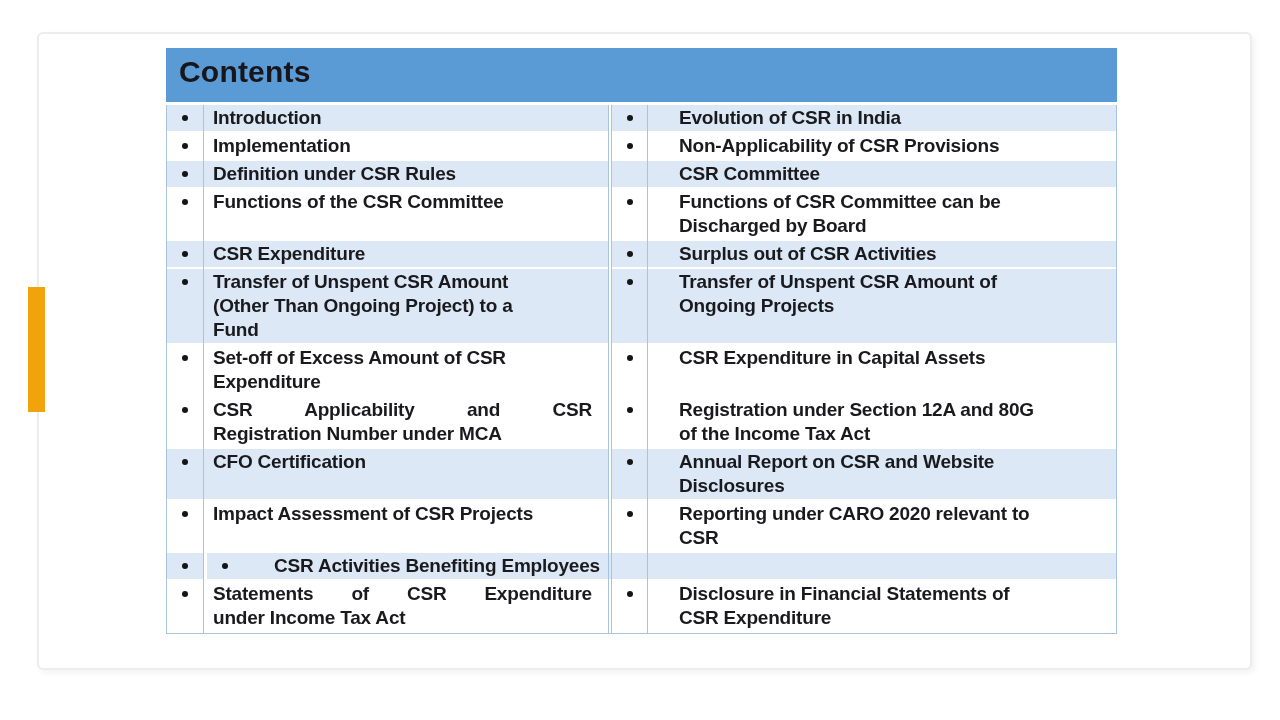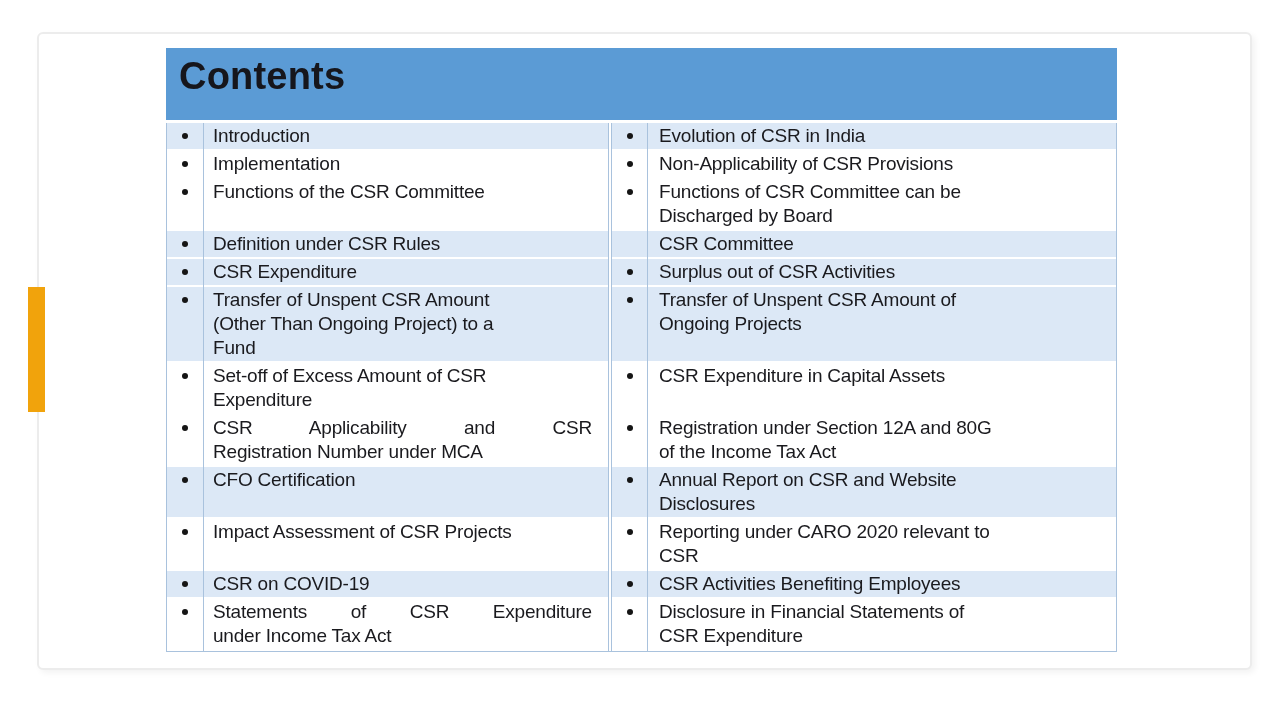--- a/index.html
+++ b/index.html
@@ -11,44 +11,44 @@
     position:absolute;left:37px;top:32px;width:1211px;height:634px;
     background:#ffffff;border:2px solid #ececec;border-radius:6px;
     box-shadow:3px 3px 6px rgba(0,0,0,0.05);
   }
   .accent-bar{
     position:absolute;left:28px;top:287px;width:17px;height:125px;
     background:#F1A30C;z-index:10;
   }
   .toc{position:absolute;left:166px;top:48px;width:951px;z-index:5;}
   .toc-header{
-    background:#5B9BD5;height:72px;box-sizing:border-box;
-    padding:7px 0 0 13px;font-size:38px;font-weight:bold;color:#16161c;
+    background:#5B9BD5;height:54px;box-sizing:border-box;
+    padding:7px 0 0 13px;font-size:30px;font-weight:bold;color:#16161c;
     letter-spacing:0.2px;
   }
   .rows{position:relative;margin-top:3px;border-bottom:1px solid #a9c2dd;}
   .vline{position:absolute;top:0;bottom:0;width:1px;background:#a9c2dd;z-index:6;}
   .vl0{left:0;} .vl1{left:37px;} .vl2{left:442px;} .vl3{left:445px;} .vl4{left:481px;} .vl5{left:950px;}
   .trow{display:flex;min-height:26px;border-bottom:2px solid #ffffff;box-sizing:border-box;}
   .trow:last-child{border-bottom:none;}
   .band{background:#dce8f6;}
   .bcell{flex:0 0 37px;position:relative;}
   .bcell.r{flex:0 0 35px;}
   .gcell{flex:0 0 4px;background:#ffffff;}
   .dot{
     position:absolute;left:50%;top:10px;transform:translateX(-50%);
     width:6px;height:6px;border-radius:50%;background:#151515;
   }
   .tcell{
     box-sizing:border-box;padding:1px 16px 1px 10px;
-    font-size:19px;font-weight:normal;color:#1a1a1e;line-height:24px;
+    font-size:19px;font-weight:bold;color:#1a1a1e;line-height:24px;
     white-space:pre-line;letter-spacing:-0.2px;
   }
   .tcell.lt{flex:0 0 405px;}
-  .tcell.rt{flex:0 0 470px;padding-left:12px;}
+  .tcell.rt{flex:0 0 470px;padding-left:12px;margin-left:20px;}
   .jcell{white-space:normal;}
   .jline{text-align:justify;text-align-last:justify;}
 </style>
 </head>
 <body>
 
 <div class="slide-frame"></div>
 <div class="accent-bar"></div>
 
 <div class="toc">
@@ -72,41 +72,41 @@
           <span class="dot"></span>
         </div>
       <div class="tcell lt">Implementation</div>
       <div class="gcell"></div>
       <div class="bcell r">
           <span class="dot"></span>
         </div>
       <div class="tcell rt">Non-Applicability of CSR Provisions</div>
     </div>
 
+    <div class="trow band">
+      <div class="bcell">
+          <span class="dot"></span>
+        </div>
+      <div class="tcell lt">Definition under CSR Rules</div>
+      <div class="gcell"></div>
+      <div class="bcell r"></div>
+      <div class="tcell rt">CSR Committee</div>
+    </div>
+
     <div class="trow">
       <div class="bcell">
           <span class="dot"></span>
         </div>
       <div class="tcell lt">Functions of the CSR Committee</div>
       <div class="gcell"></div>
       <div class="bcell r">
           <span class="dot"></span>
         </div>
       <div class="tcell rt">Functions of CSR Committee can be
 Discharged by Board</div>
-    </div>
-
-    <div class="trow band">
-      <div class="bcell">
-          <span class="dot"></span>
-        </div>
-      <div class="tcell lt">Definition under CSR Rules</div>
-      <div class="gcell"></div>
-      <div class="bcell r"></div>
-      <div class="tcell rt">CSR Committee</div>
     </div>
 
     <div class="trow band">
       <div class="bcell">
           <span class="dot"></span>
         </div>
       <div class="tcell lt">CSR Expenditure</div>
       <div class="gcell"></div>
       <div class="bcell r">
           <span class="dot"></span>
@@ -181,21 +181,20 @@
           <span class="dot"></span>
         </div>
       <div class="tcell rt">Reporting under CARO 2020 relevant to
 CSR</div>
     </div>
 
     <div class="trow band">
       <div class="bcell">
           <span class="dot"></span>
         </div>
-      <div class="tcell lt">CSR on COVID-19</div>
       <div class="gcell"></div>
       <div class="bcell r">
           <span class="dot"></span>
         </div>
       <div class="tcell rt">CSR Activities Benefiting Employees</div>
     </div>
 
     <div class="trow">
       <div class="bcell">
           <span class="dot"></span>

